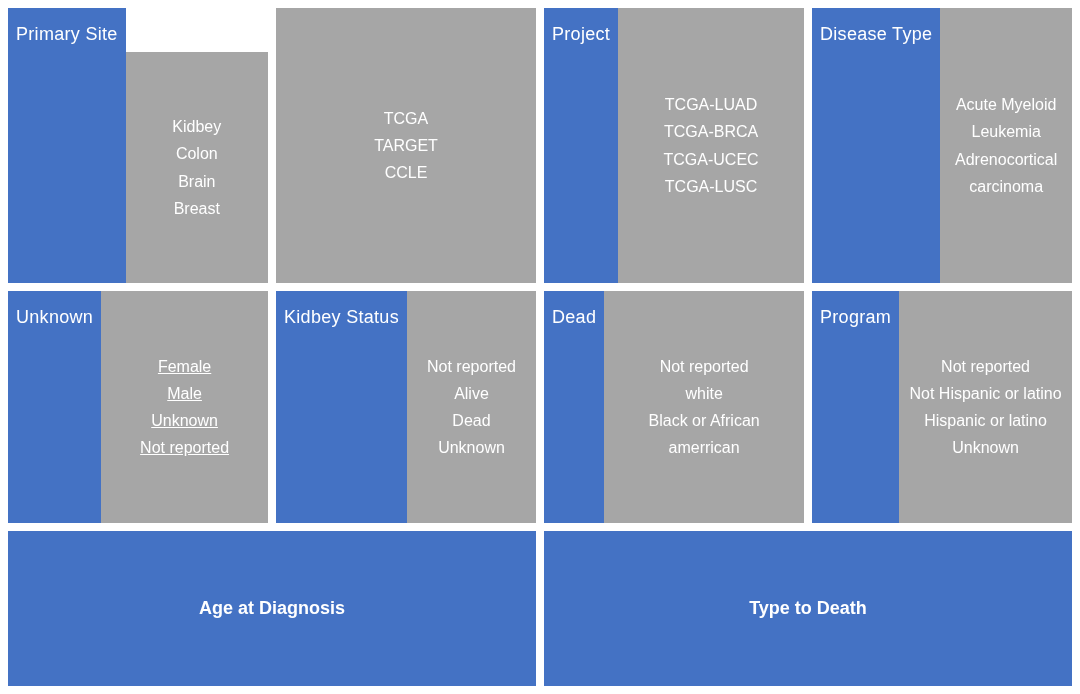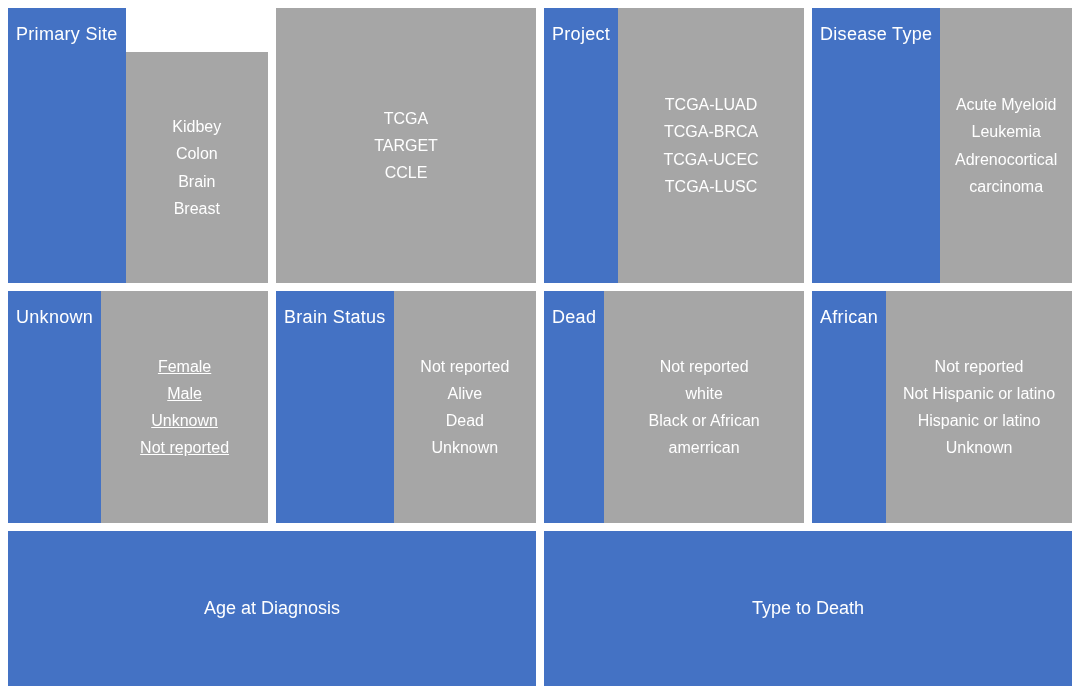--- a/index.html
+++ b/index.html
@@ -49,21 +49,21 @@
       padding: 16px 8px;
     }
 
     .bottom-bar {
       grid-column: span 2;
       background-color: #4472C4;
       color: #ffffff;
       text-align: center;
       padding: 22px 8px;
       font-size: 18px;
-      font-weight: 400;
+      font-weight: 700;
       display: flex;
       align-items: center;
       justify-content: center;
     }
   </style>
 </head>
 <body>
 
 <div class="grid-container">
 
@@ -99,37 +99,37 @@
 
   <div class="card">
     <div class="card-header">Unknown</div>
     <div class="card-body" style="white-space: pre-line; text-decoration: underline;">Female
 Male
 Unknown
 Not reported</div>
   </div>
 
   <div class="card">
-    <div class="card-header">Brain Status</div>
+    <div class="card-header">Kidbey Status</div>
     <div class="card-body" style="white-space: pre-line;">Not reported
 Alive
 Dead
 Unknown</div>
   </div>
 
   <div class="card">
     <div class="card-header">Dead</div>
     <div class="card-body" style="white-space: pre-line;">Not reported
 white
 Black or African
 amerrican</div>
   </div>
 
   <div class="card">
-    <div class="card-header">African</div>
+    <div class="card-header">Program</div>
     <div class="card-body" style="white-space: pre-line;">Not reported
 Not Hispanic or latino
 Hispanic or latino
 Unknown</div>
   </div>
 
   <div class="bottom-bar">Age at Diagnosis</div>
   <div class="bottom-bar">Type to Death</div>
 
 </div>

